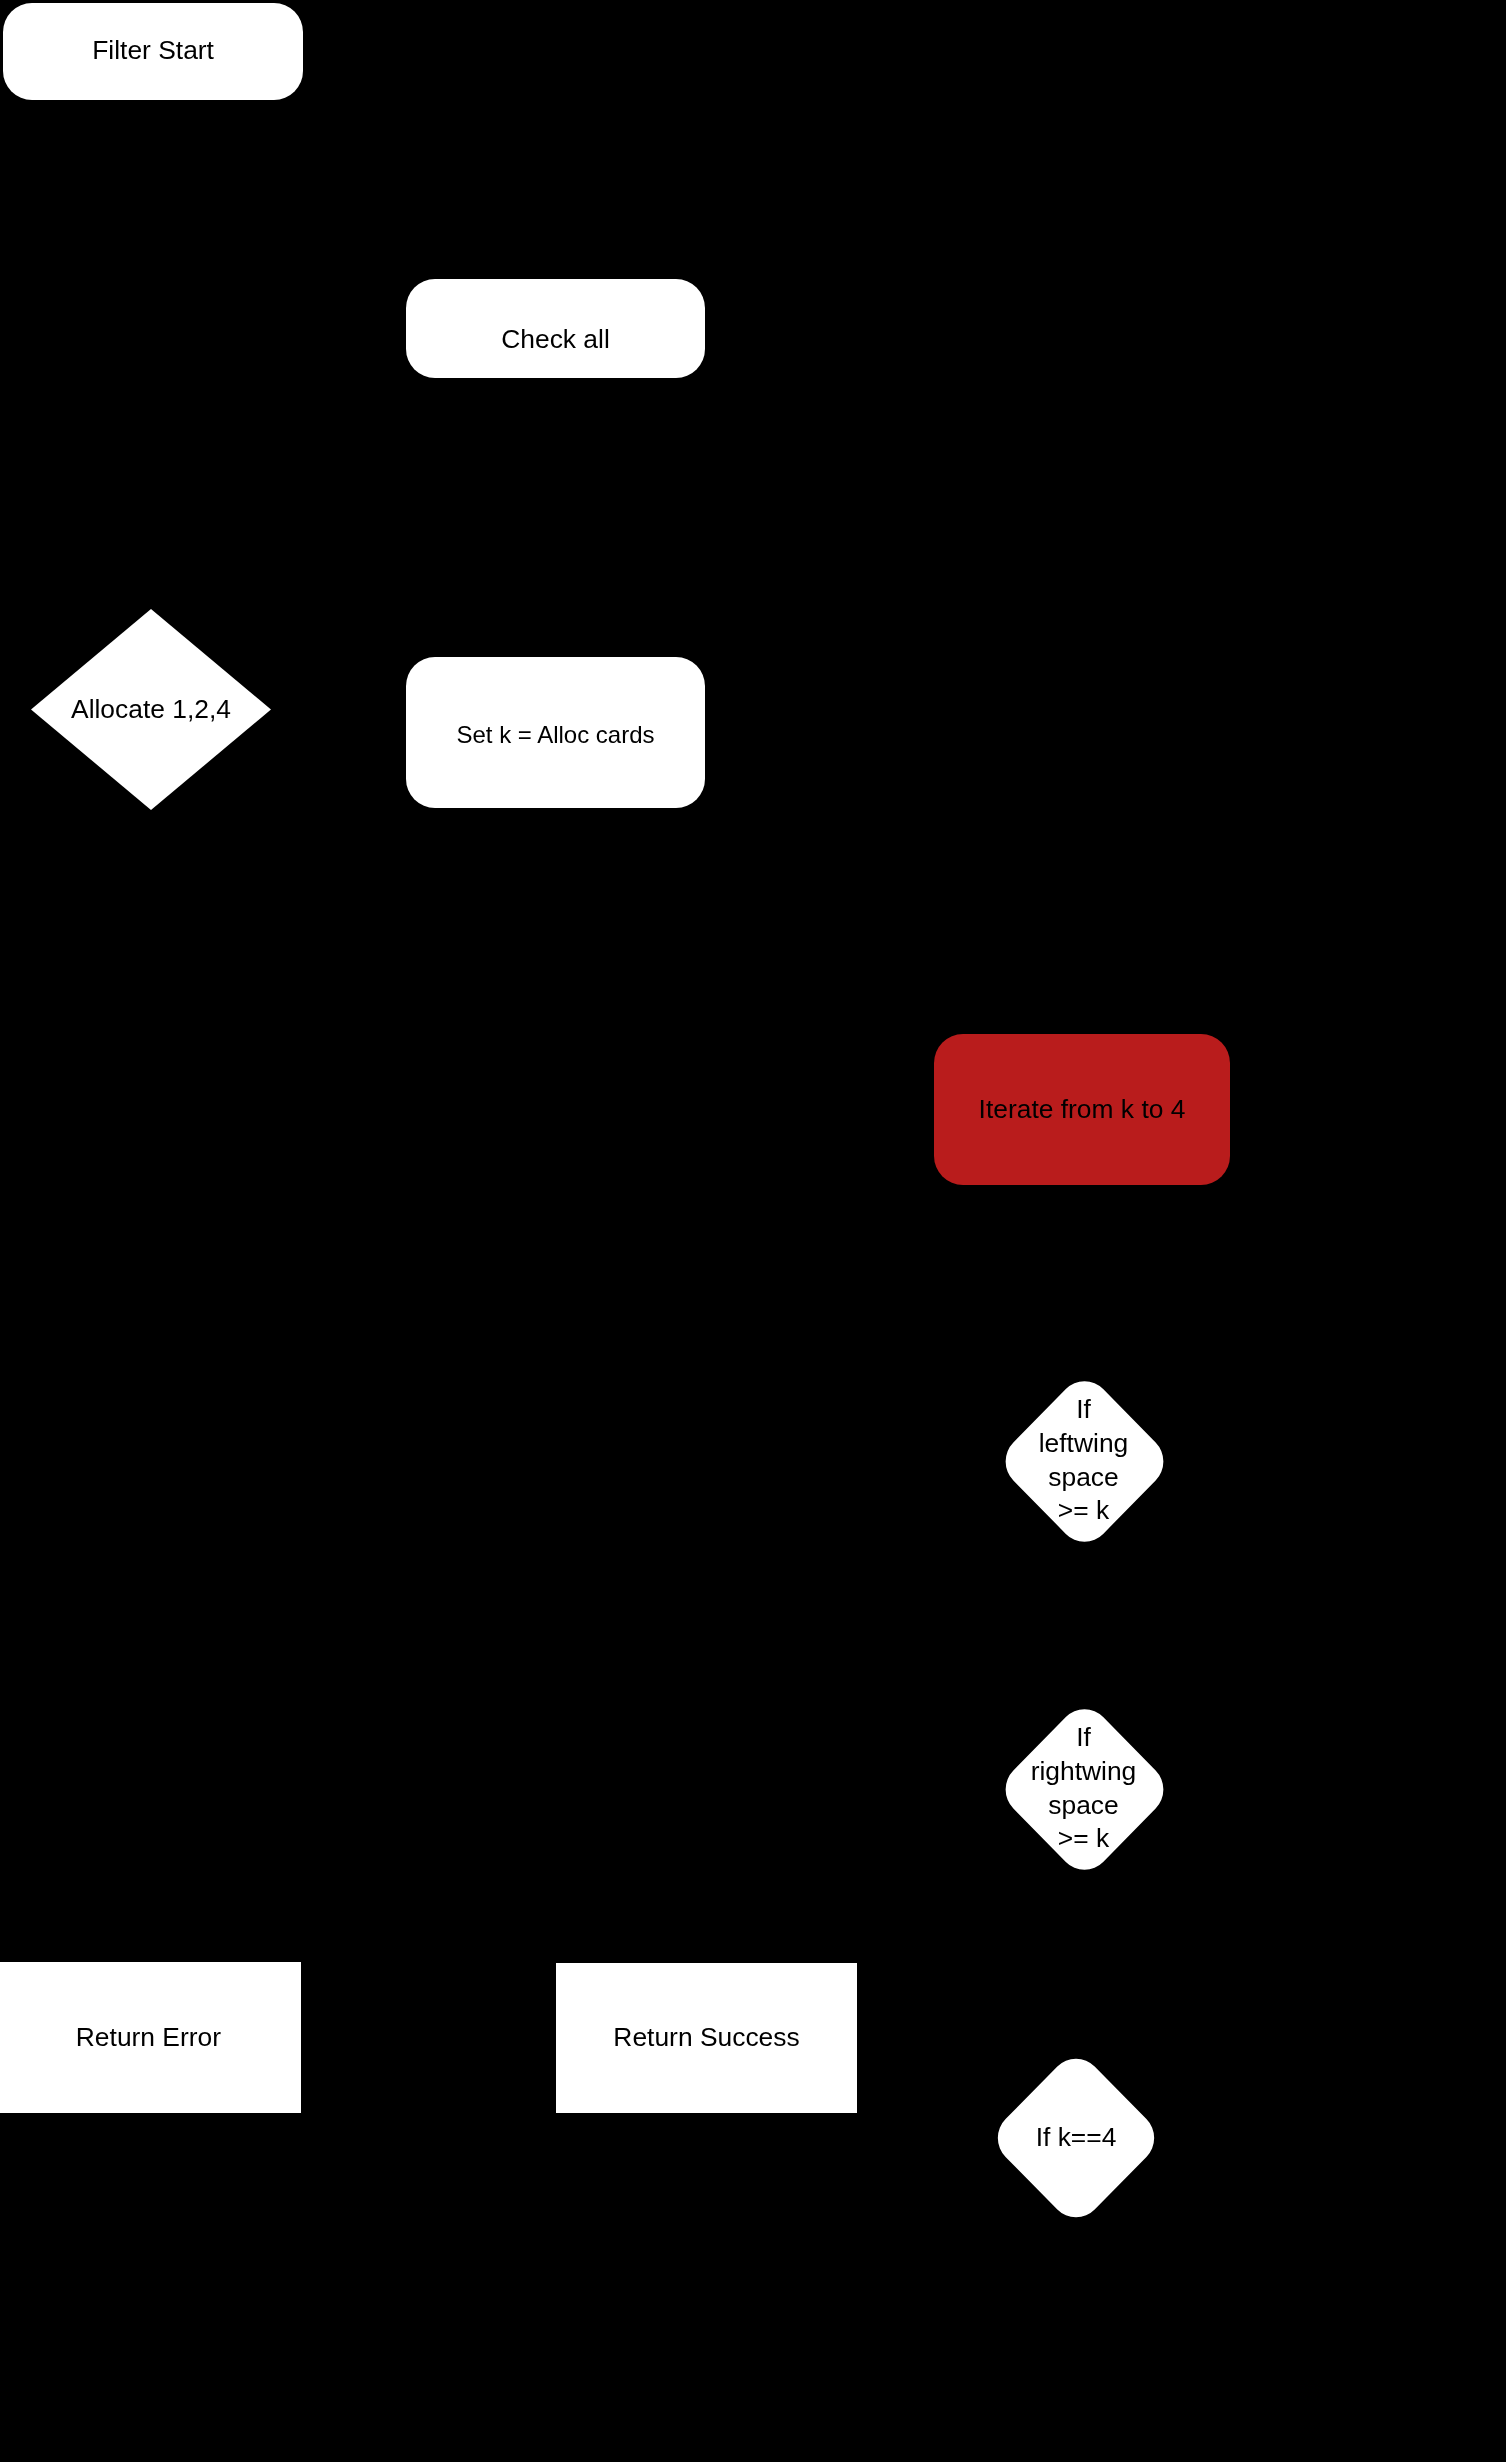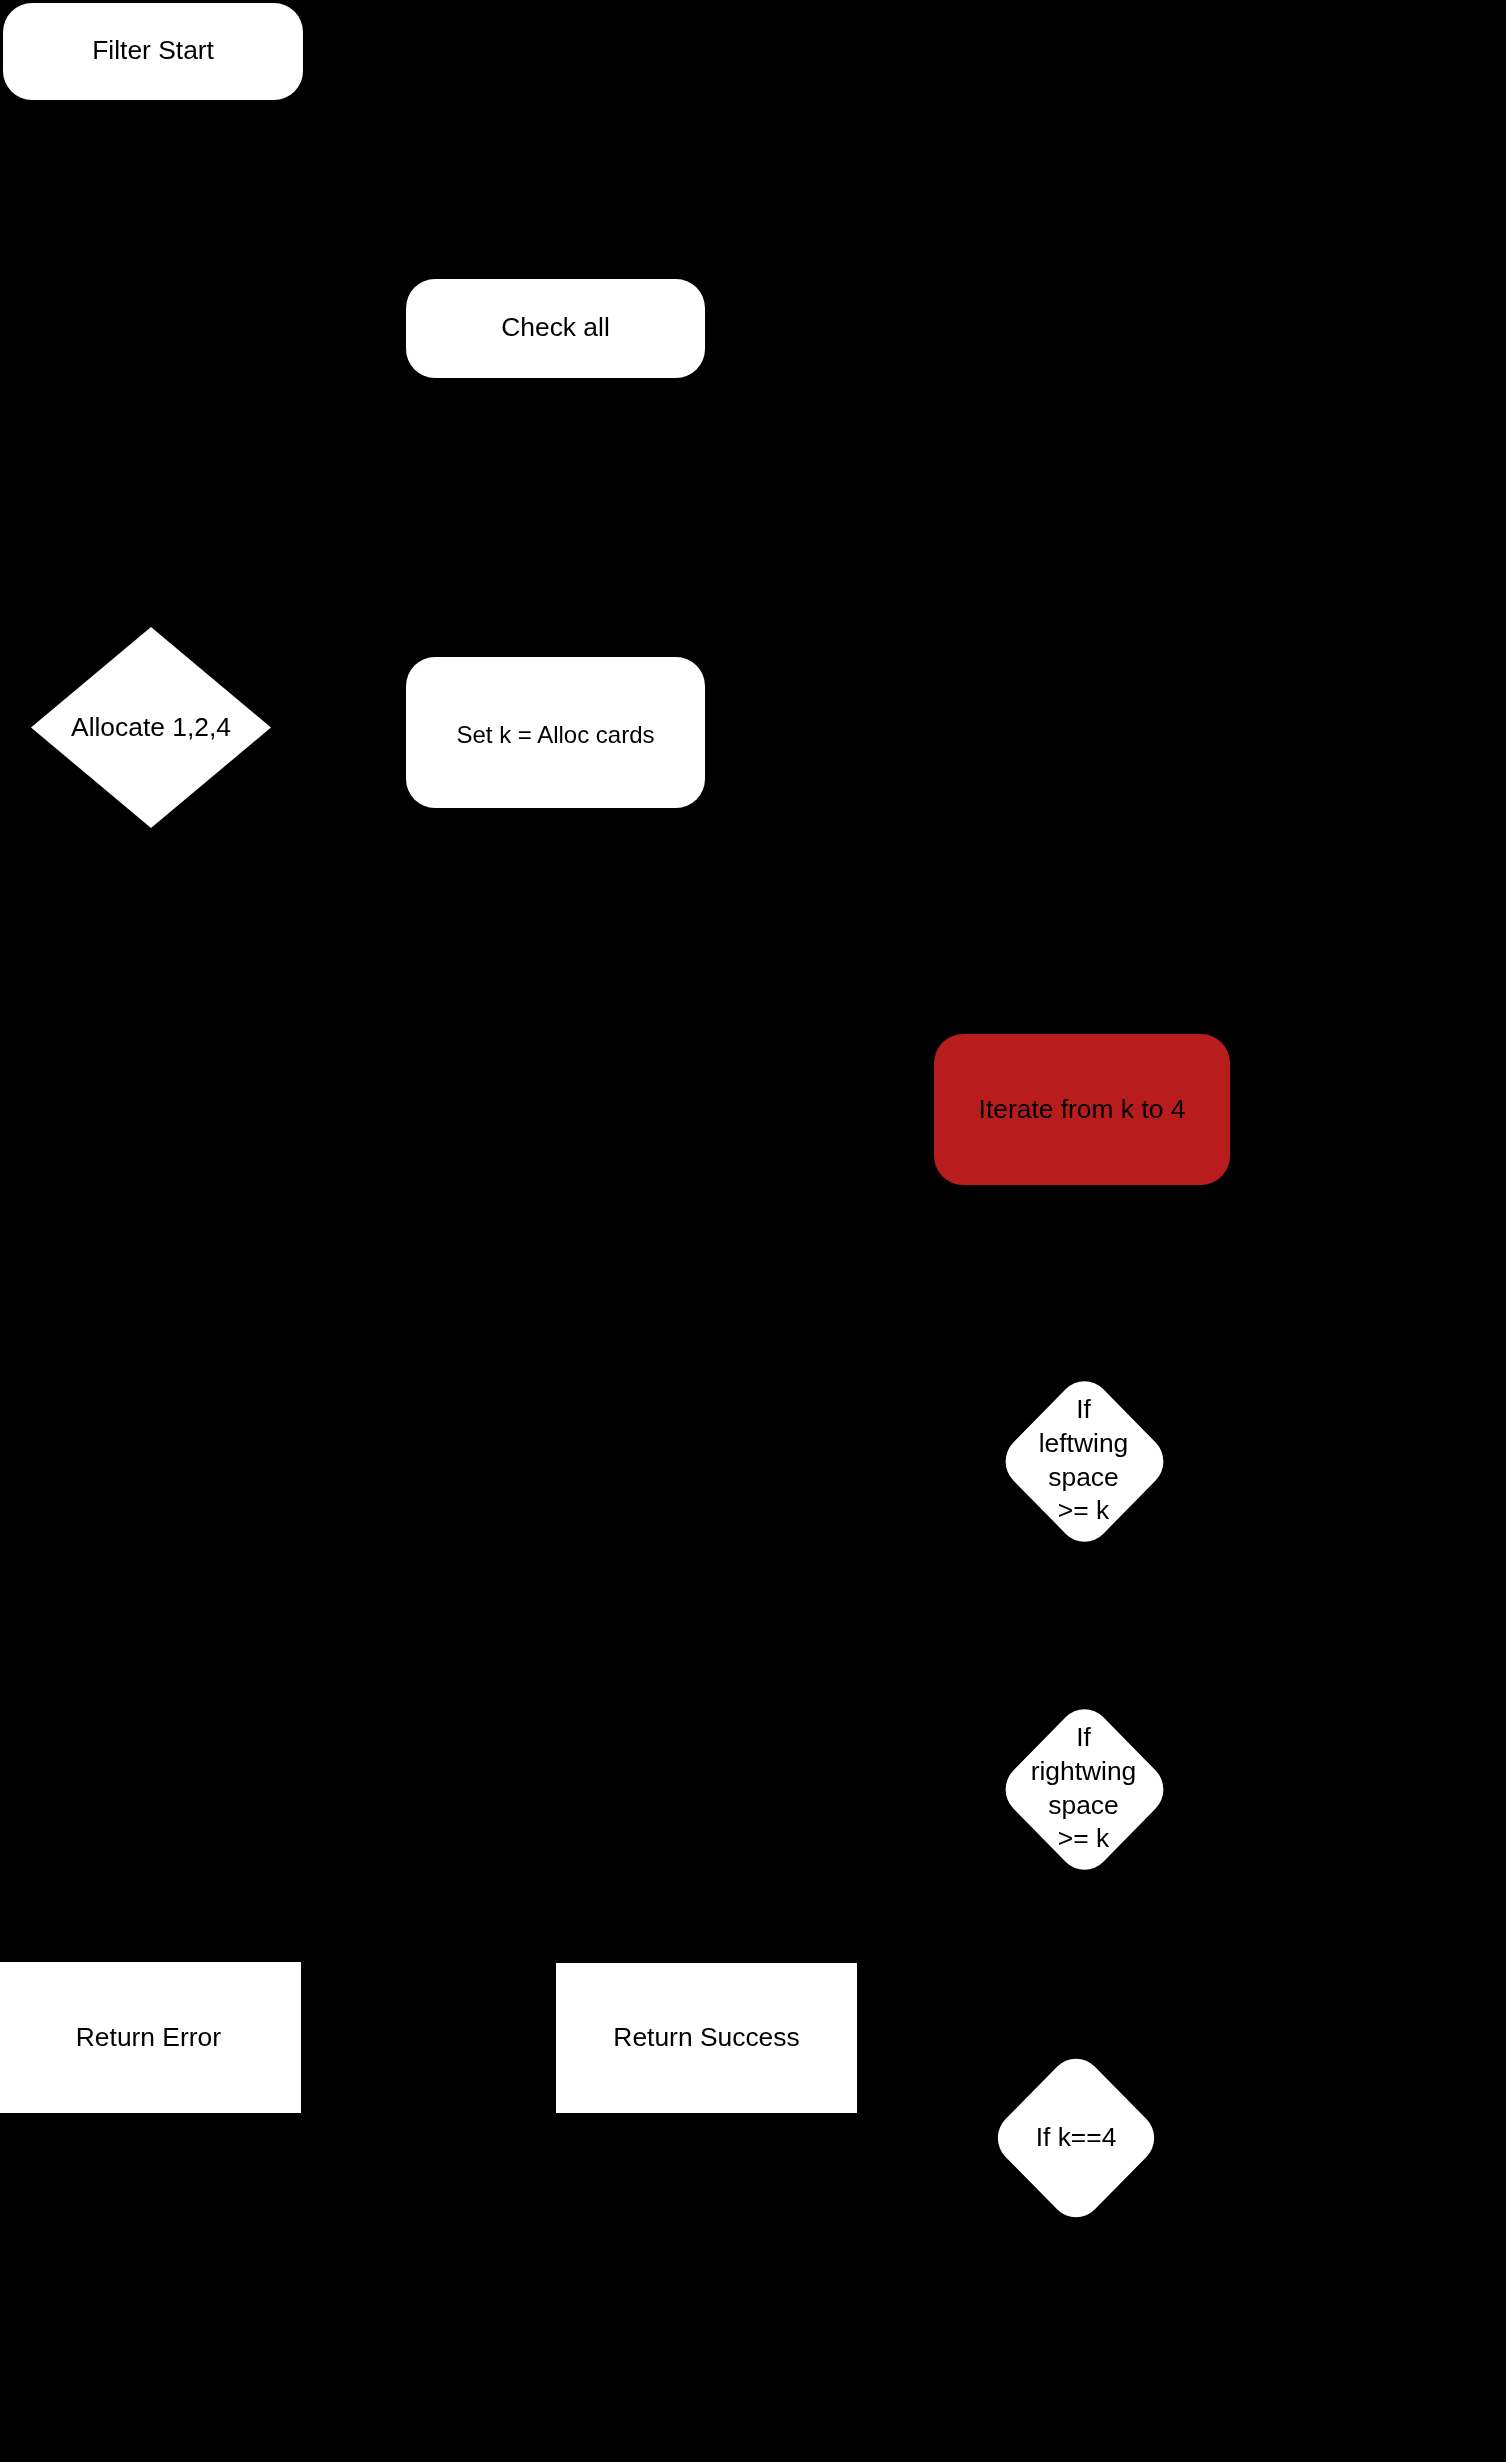--- a/index.html
+++ b/index.html
@@ -72,23 +72,23 @@
   }
 </style>
 </head>
 <body>
 
 <div id="canvas" style="width: 1507px; height: 2462px; background: rgb(0, 0, 0);">
     <div class="node shape-round-rect" style="left: 3.1px; top: 3.1px; width: 300px; height: 97px; background: rgb(255, 255, 255);">
       <div class="label" style="font-size: 26.4px; color: rgb(0, 0, 0); transform: translate(calc(-50% + 0px), calc(-50% - 1.3px));">Filter Start</div>
     </div>
     <div class="node shape-round-rect" style="left: 406px; top: 279px; width: 299px; height: 99px; background: rgb(255, 255, 255);">
-      <div class="label" style="font-size: 26.4px; color: rgb(0, 0, 0); transform: translate(calc(-50% + 0px), calc(-50% - 1.3px));">Check all</div>
+      <div class="label" style="font-size: 26.4px; color: rgb(0, 0, 0); transform: translate(calc(-50% + 0px), calc(-50% - 1.3px)); margin-top: 12px;">Check all</div>
     </div>
-    <div class="node shape-diamond" style="left: 31px; top: 627px; width: 240px; height: 201px;">
+    <div class="node shape-diamond" style="left: 31px; top: 609px; width: 240px; height: 201px;">
       <div class="diamond-fill" style="background: rgb(255, 255, 255);"></div>
       <div class="label" style="font-size: 26.4px; color: rgb(0, 0, 0); transform: translate(calc(-50% + 0px), calc(-50% + 0px));">Allocate 1,2,4</div>
     </div>
     <div class="node shape-round-rect" style="left: 406px; top: 657px; width: 299px; height: 151px; background: rgb(255, 255, 255);">
       <div class="label" style="font-size: 24px; color: rgb(0, 0, 0); transform: translate(calc(-50% + 0px), calc(-50% + 1.9px));">Set k = Alloc cards</div>
     </div>
     <div class="node shape-round-rect" style="left: 934px; top: 1034px; width: 296px; height: 151px; background: #b91c1c;">
       <div class="label" style="font-size: 26.4px; color: rgb(0, 0, 0); transform: translate(calc(-50% + 0px), calc(-50% + 0px));">Iterate from k to 4</div>
     </div>
     <div class="node shape-diamond-round" style="left: 994px; top: 1370px; width: 179px; height: 182px; text-decoration: underline;">

